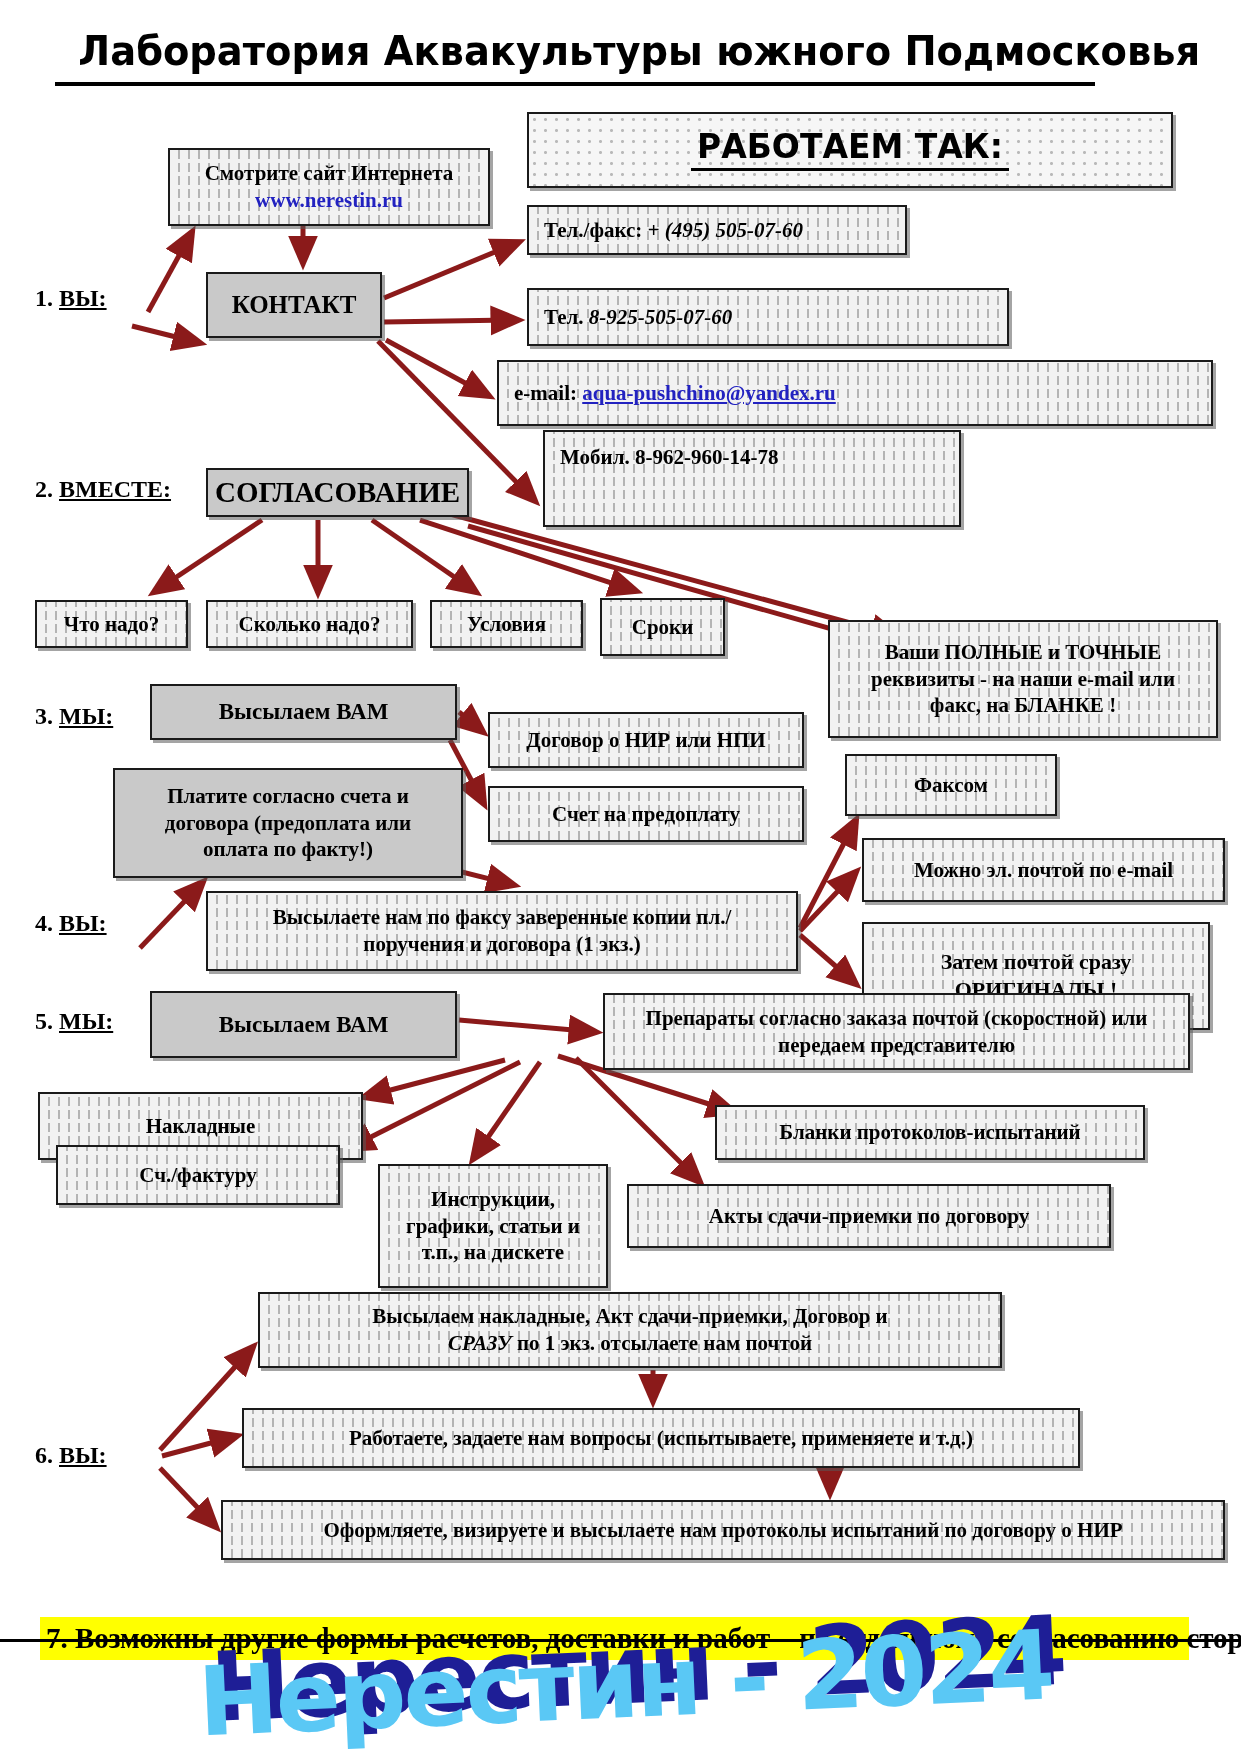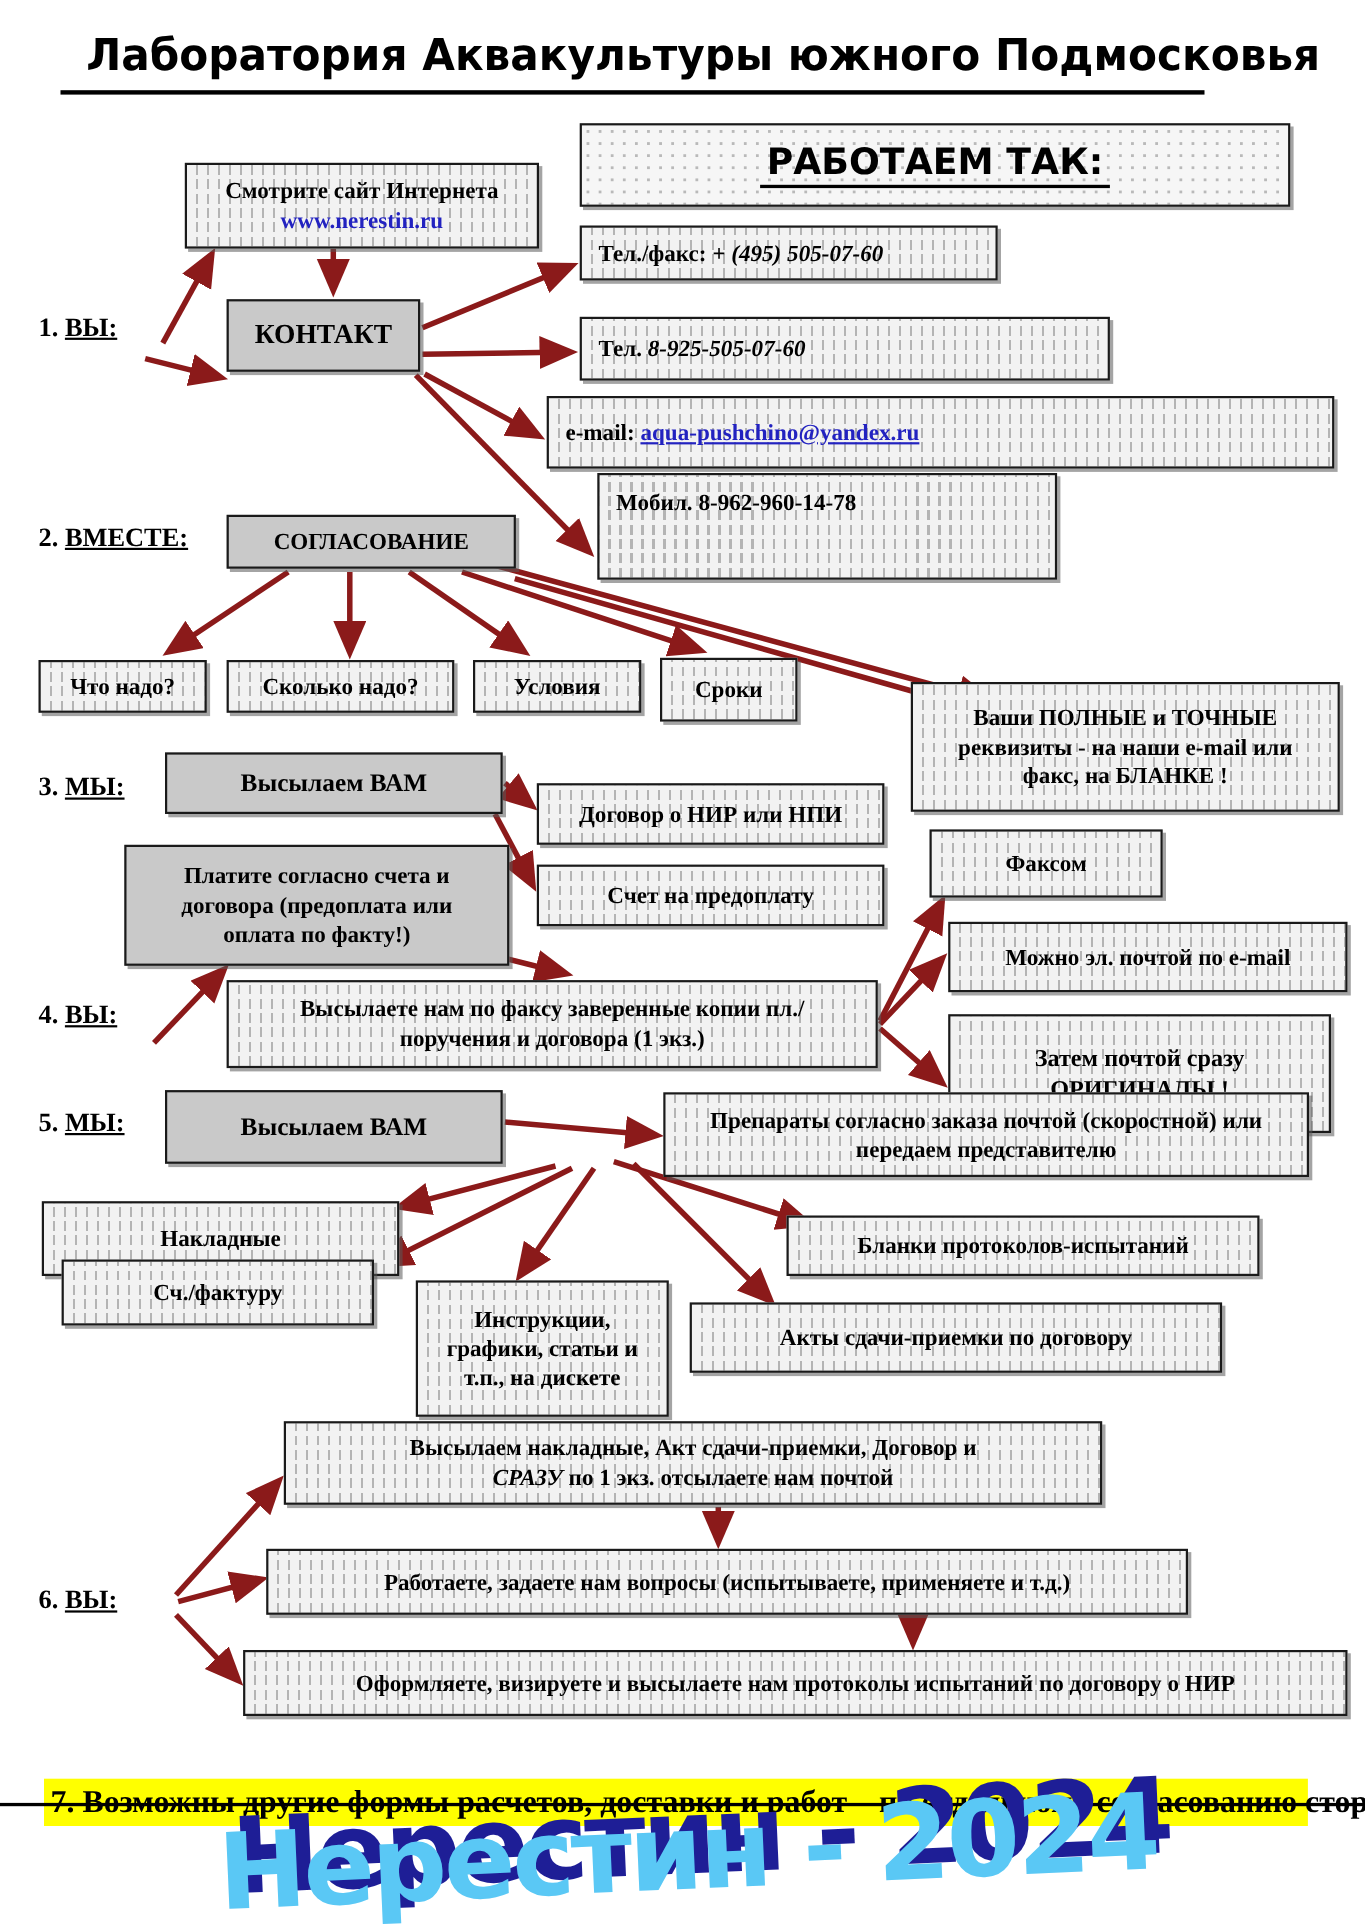--- a/index.html
+++ b/index.html
@@ -134,21 +134,21 @@
 
   <div class="box left" style="left:497px;top:360px;width:716px;height:66px;">
     <div><span>e-mail:</span>
       <span class="link">aqua-pushchino@yandex.ru</span></div>
   </div>
 
   <div class="box left vtop" style="left:543px;top:430px;width:418px;height:97px;">
     <span>Мобил. 8-962-960-14-78</span>
   </div>
 
-  <div class="box gray" style="left:206px;top:468px;width:263px;height:49px;font-size:21px;">
+  <div class="box gray" style="left:206px;top:468px;width:263px;height:49px;font-size:29px;">
     <span>СОГЛАСОВАНИЕ</span>
   </div>
   <div class="box" style="left:35px;top:600px;width:153px;height:48px;">
     <span>Что надо?</span>
     </div>
   <div class="box" style="left:206px;top:600px;width:207px;height:48px;">
     <span>Сколько надо?</span>
     </div>
   <div class="box" style="left:430px;top:600px;width:153px;height:48px;">
     <span>Условия</span>

